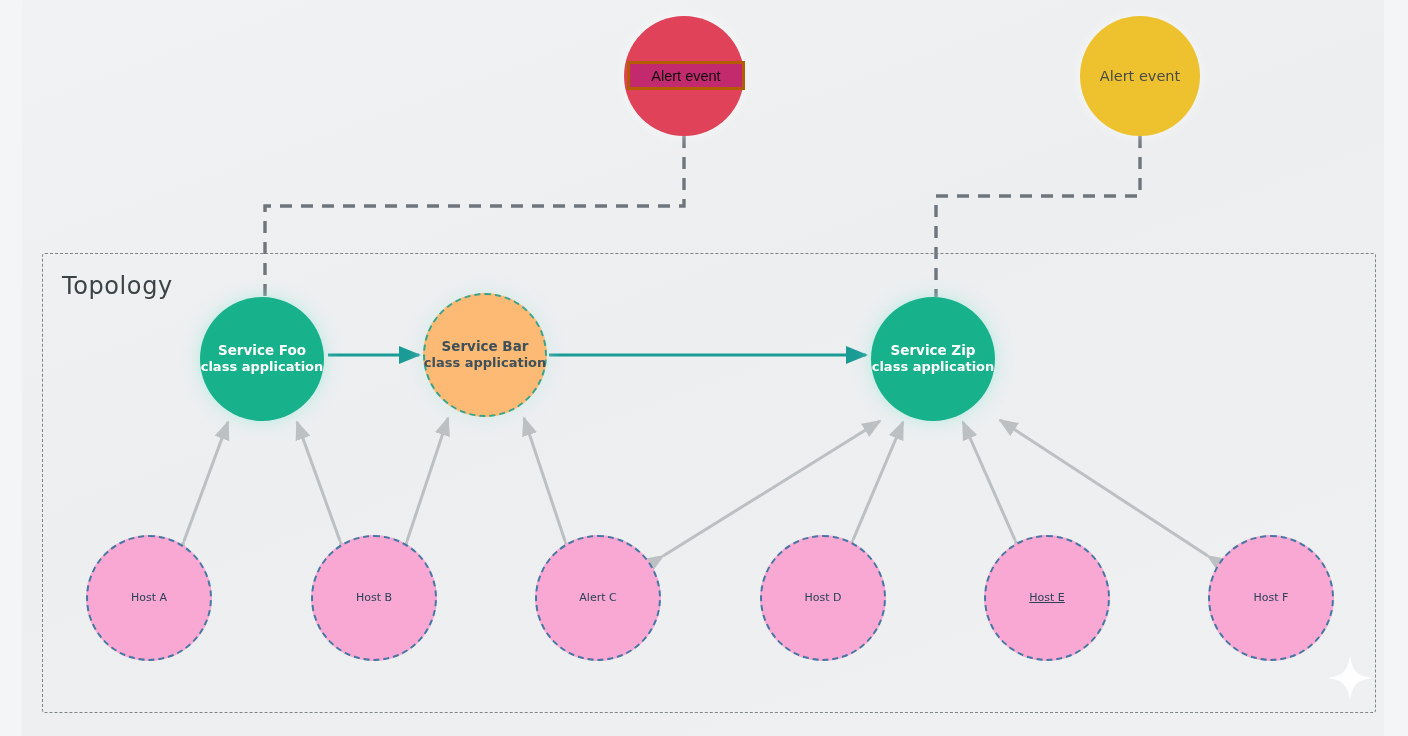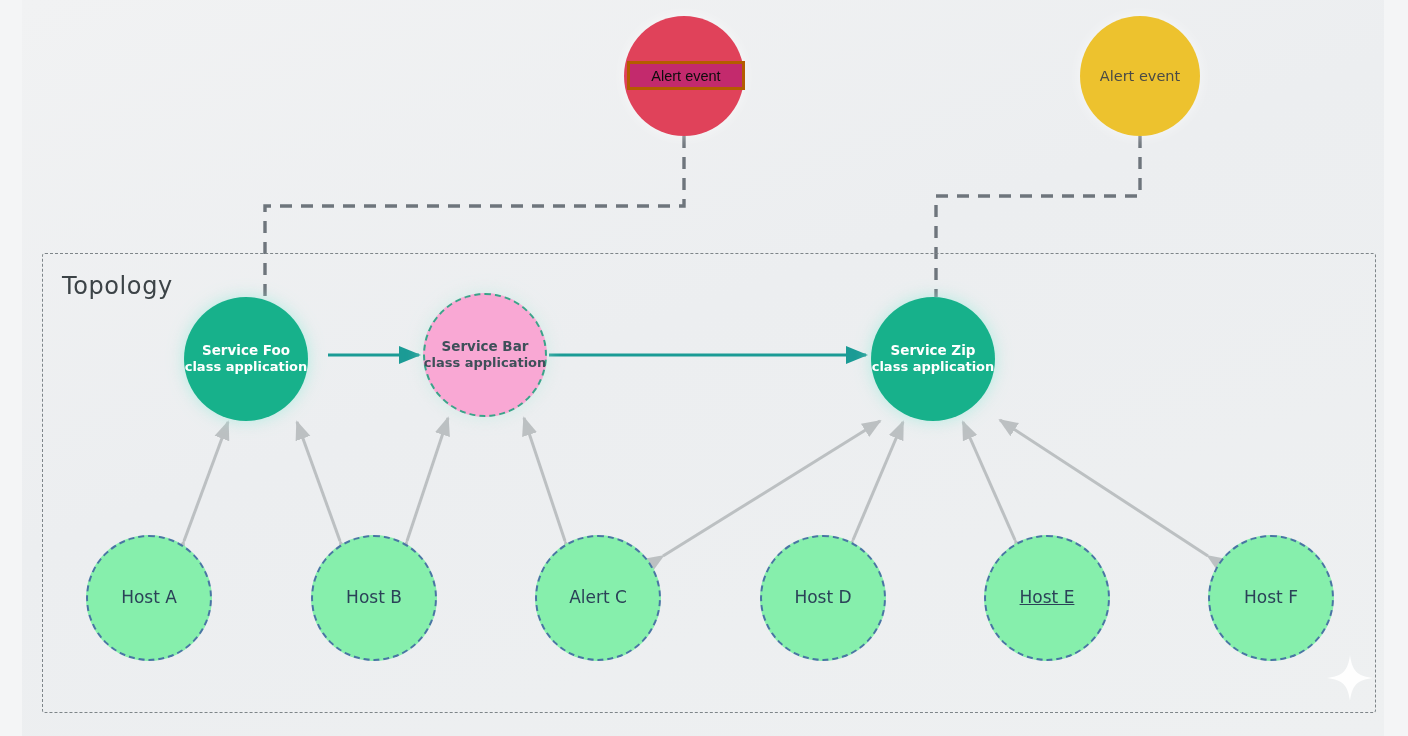--- a/index.html
+++ b/index.html
@@ -70,34 +70,34 @@
     font-size: 14.5px;
   }
 
   
   .svc { width: 124px; height: 124px; font-size: 13px; font-weight: 600; }
   .svc.solid {
     background: #17b18b; color: #ffffff;
     box-shadow: 0 0 16px rgba(160,235,220,.75);
   }
   .svc.ghost {
-    background: #f9a8d4; color: #3e5059;
+    background: #fdba74; color: #3e5059;
     border: 2.5px dashed #3aa389;
     box-shadow: 0 0 16px rgba(190,235,225,.6);
   }
   .svc .l1 { font-size: 13.5px; }
   .svc .l2 { font-size: 13px; }
 
   
   .host {
     width: 126px; height: 126px;
-    background: #86efac;
+    background: #f9a8d4;
     border: 2.5px dashed #4876a3;
     color: #2b4258;
-    font-size: 17px;
+    font-size: 11px;
   }
 
   
   .topology {
     position: absolute;
     left: 42px; top: 253px;
     width: 1334px; height: 460px;
     border: 1.6px dashed #7e8589;
     border-radius: 3px;
   }
@@ -161,21 +161,21 @@
   </div>
 
   <div class="hl-box">
     <span>Alert event</span>
   </div>
 
   <div class="node alert yellow" style="left:1080px; top:16px;">
     <span class="l1">Alert event</span>
   </div>
 
-  <div class="node svc solid" style="left:184px; top:297px;">
+  <div class="node svc solid" style="left:200px; top:297px;">
     <span class="l1">Service Foo</span>
     <span class="l2">class application</span>
   </div>
 
   <div class="node svc ghost" style="left:423px; top:293px;">
     <span class="l1">Service Bar</span>
     <span class="l2">class application</span>
   </div>
 
   <div class="node svc solid" style="left:871px; top:297px;">

